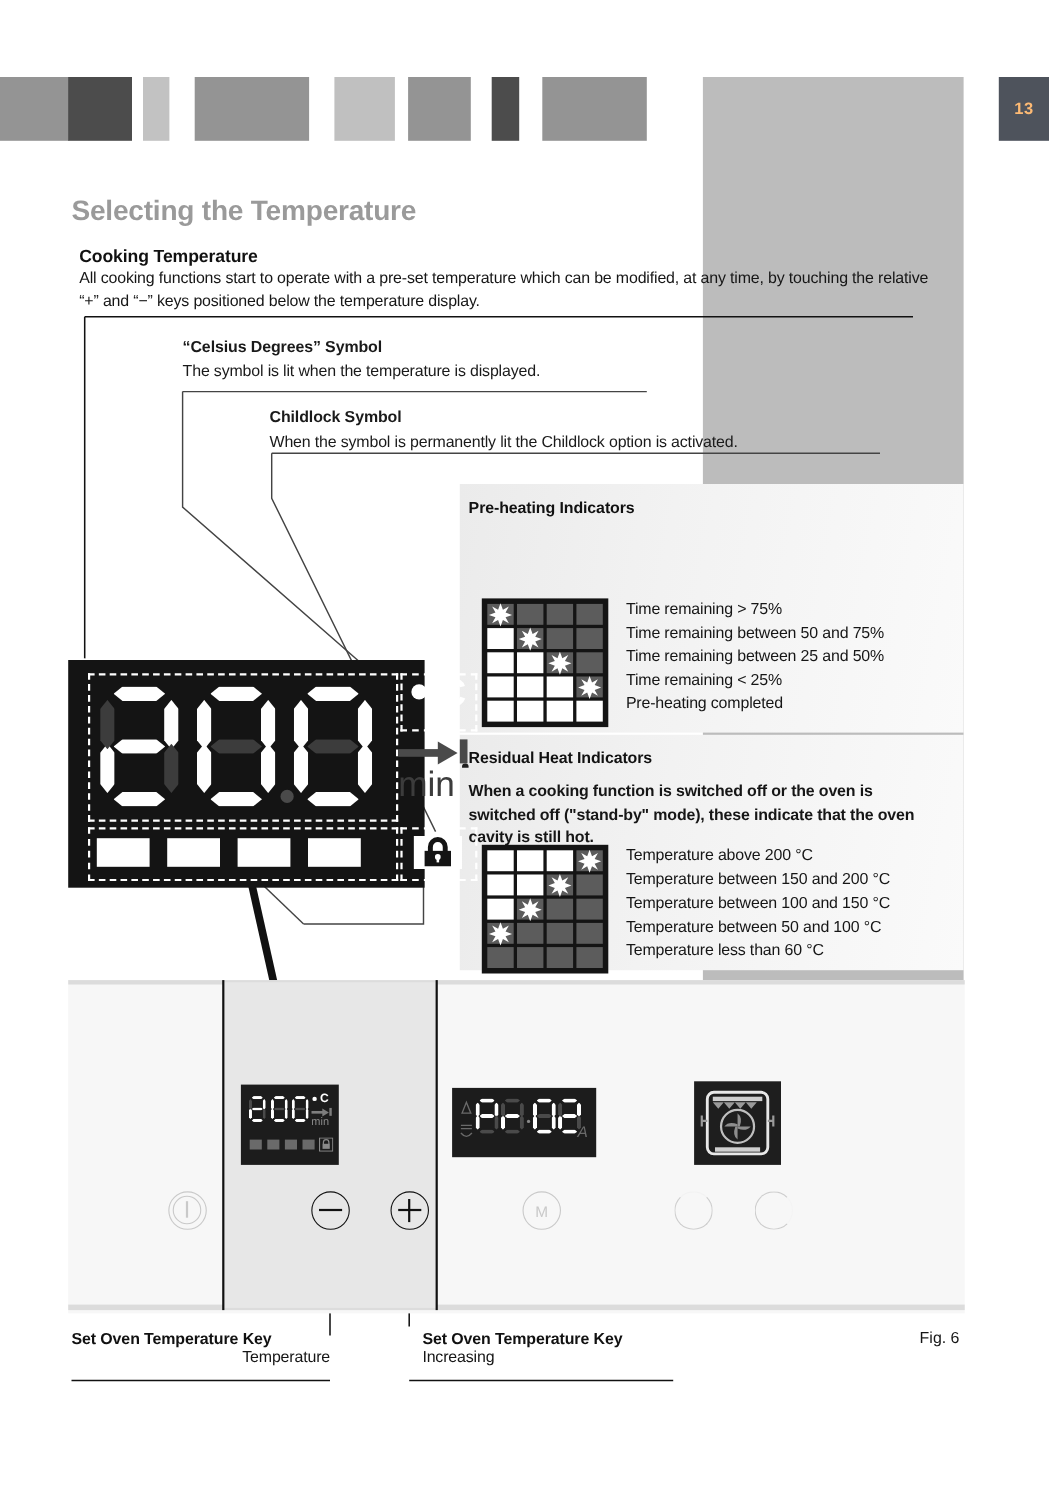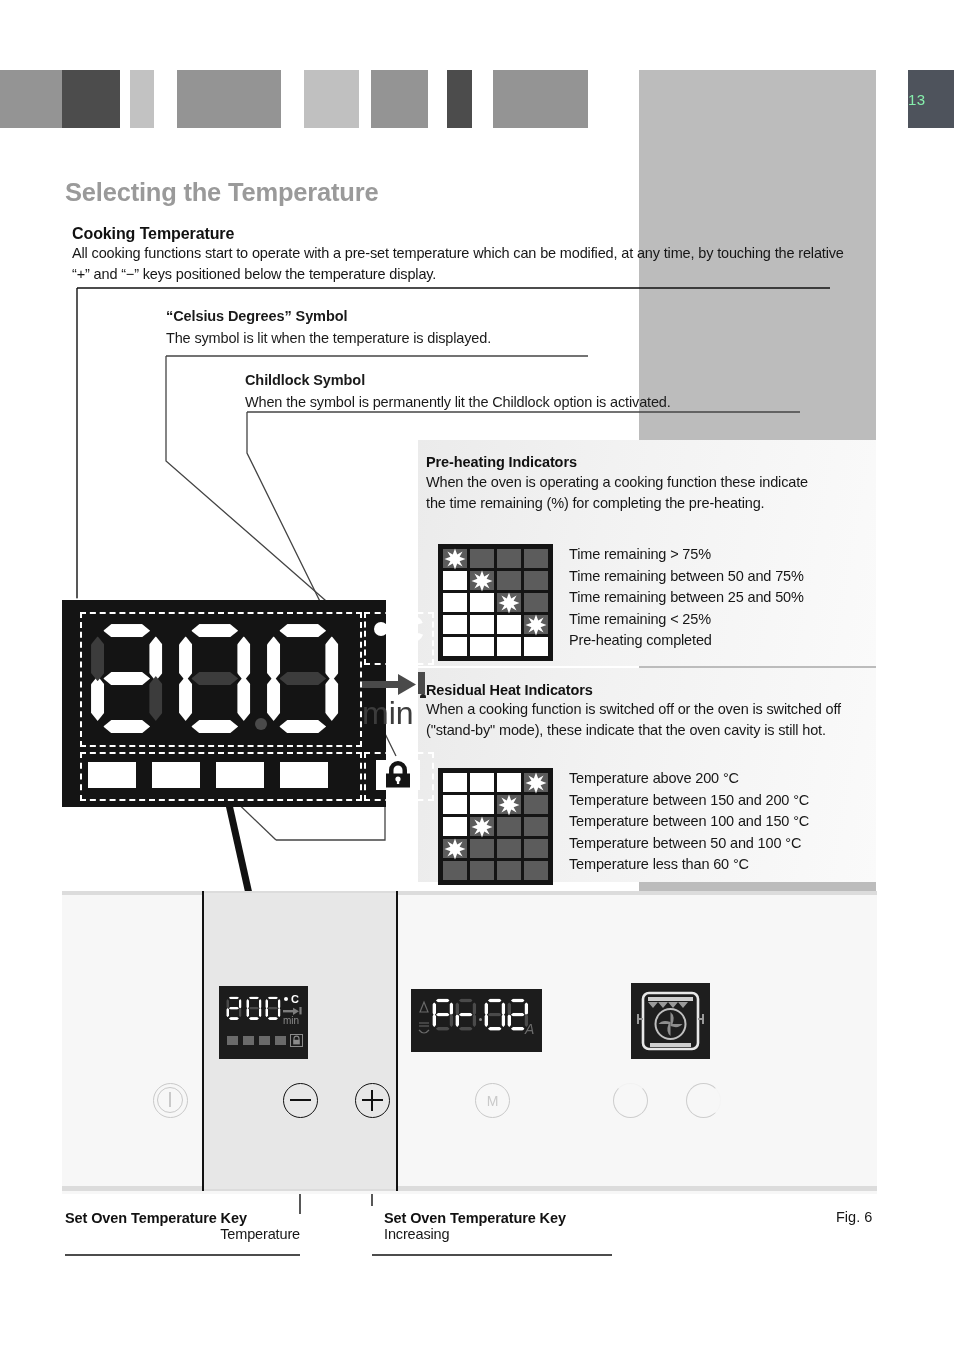--- a/index.html
+++ b/index.html
@@ -14,23 +14,23 @@
   }
   .abs{position:absolute;}
 
   
   .topbar{position:absolute;top:70px;height:58px;}
   
   #gray-column{position:absolute;left:639px;top:70px;width:237px;height:824px;background:#bcbcbc;}
   
   #page-badge{
     position:absolute;left:908px;top:70px;width:46px;height:58px;
-    background:#4e535c;color:#86efac;
-    display:flex;align-items:center;
-    font-size:15px;letter-spacing:.5px;
+    background:#4e535c;color:#fdba74;
+    display:flex;align-items:center;justify-content:center;
+    font-size:15px;letter-spacing:.5px;font-weight:bold;
   }
 
   
   #page-title{
     position:absolute;left:65px;top:178px;
     font-size:25.5px;font-weight:bold;color:#9a9a9a;letter-spacing:-.2px;
   }
   #cooking-temp-heading{
     position:absolute;left:72px;top:225px;
     font-size:16px;font-weight:bold;color:#111;letter-spacing:-.1px;
@@ -178,21 +178,20 @@
 
   <path d="M372,1113 L372,1206" stroke="#111" stroke-width="1.4" fill="none"></path>
 
   <path d="M65,1255 L300,1255" stroke="#111" stroke-width="1.4" fill="none"></path>
   <path d="M372,1255 L612,1255" stroke="#111" stroke-width="1.4" fill="none"></path>
 </svg>
 
 <div id="preheat-panel" class="info-panel">
   <div class="panel-inner">
     <div class="panel-heading">Pre-heating Indicators</div>
-    <div class="panel-body" style="width:400px;margin-top:2px;">When the oven is operating a cooking function these indicate the time remaining (%) for completing the pre-heating.</div>
   </div>
   <div class="grid-wrap" style="left:20px;top:104px;">
     <div class="ind-grid" id="preheat-grid">
         <div class="cell star">
           <svg width="22" height="22" viewBox="0 0 22 22">
             <path d="M11,0.5 L13.2,6.4 L18.6,3.4 L15.6,8.8 L21.5,11 L15.6,13.2 L18.6,18.6 L13.2,15.6 L11,21.5 L8.8,15.6 L3.4,18.6 L6.4,13.2 L0.5,11 L6.4,8.8 L3.4,3.4 L8.8,6.4 Z" fill="#ffffff"></path>
           </svg>
         </div>
         <div class="cell off"></div>
         <div class="cell off"></div>
@@ -232,21 +231,21 @@
         <div>Time remaining between 25 and 50%</div>
         <div>Time remaining &lt; 25%</div>
         <div>Pre-heating completed</div>
       </div>
   </div>
 </div>
 
 <div id="residual-panel" class="info-panel">
   <div class="panel-inner">
     <div class="panel-heading">Residual Heat Indicators</div>
-    <div class="panel-body" style="width:415px;margin-top:1px;">When a cooking function is switched off or the oven is switched off ("stand-by" mode), these indicate that the oven cavity is still hot.</div>
+    <div class="panel-body" style="width:415px;margin-top:12px;font-weight:bold;">When a cooking function is switched off or the oven is switched off ("stand-by" mode), these indicate that the oven cavity is still hot.</div>
   </div>
   <div class="grid-wrap" style="left:20px;top:100px;">
     <div class="ind-grid" id="residual-grid">
         <div class="cell on"></div>
         <div class="cell on"></div>
         <div class="cell on"></div>
         <div class="cell star">
           <svg width="22" height="22" viewBox="0 0 22 22">
             <path d="M11,0.5 L13.2,6.4 L18.6,3.4 L15.6,8.8 L21.5,11 L15.6,13.2 L18.6,18.6 L13.2,15.6 L11,21.5 L8.8,15.6 L3.4,18.6 L6.4,13.2 L0.5,11 L6.4,8.8 L3.4,3.4 L8.8,6.4 Z" fill="#ffffff"></path>
           </svg>

